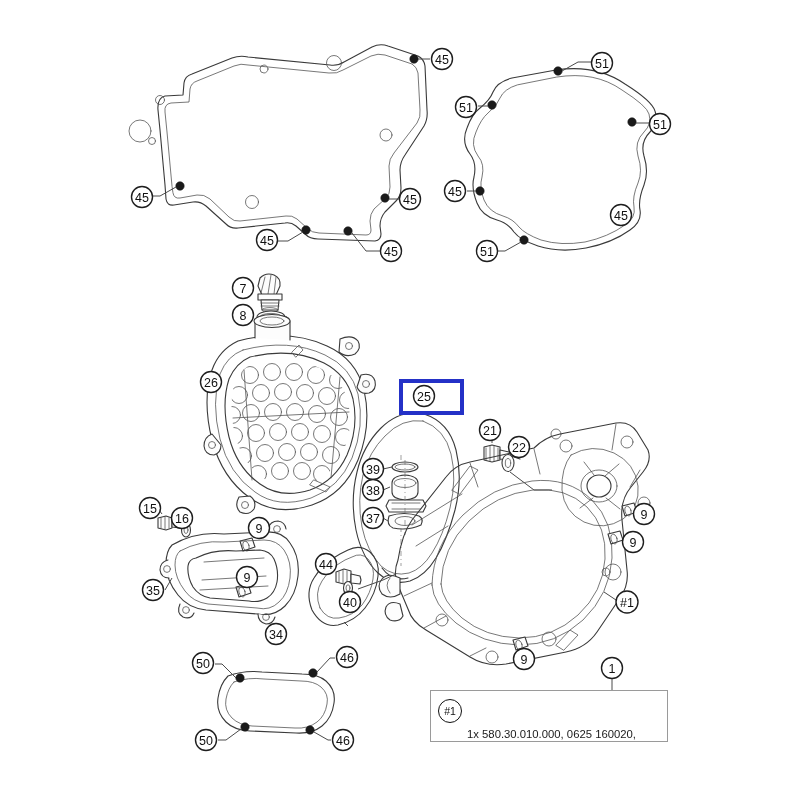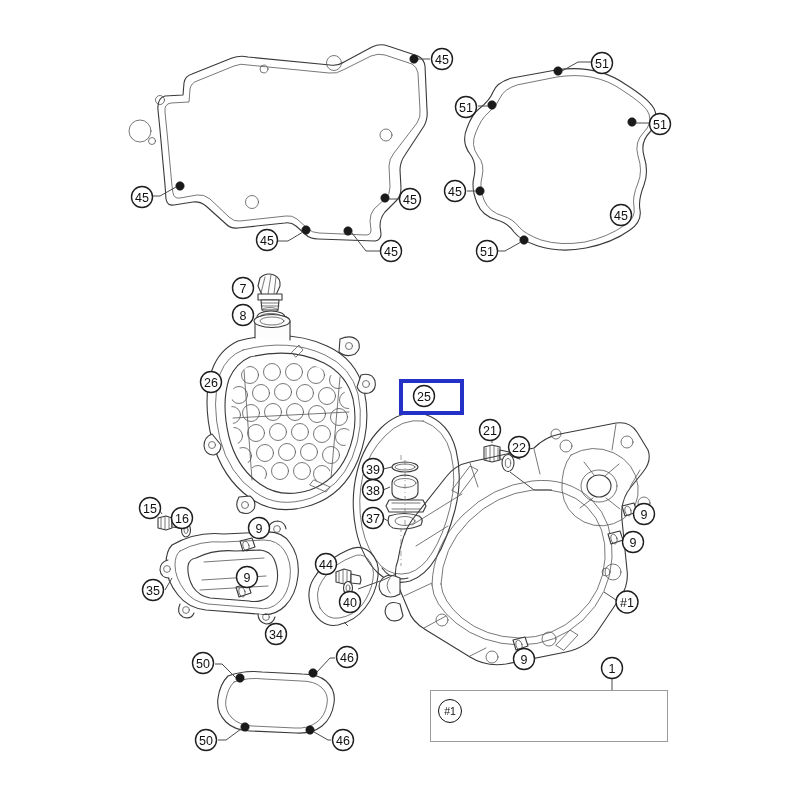--- a/index.html
+++ b/index.html
@@ -588,18 +588,19 @@
         </g>
       </g>
   </svg>
 
   <div class="hl-box" id="hl" style="left: 399px; top: 379px; width: 65px; height: 36px; border-color: rgb(36, 49, 199);"></div>
 
   <div class="note-box" id="note" style="left:430px; top:690px; width:238px; height:52px;">
     <div class="note-inner">
       <div class="note-badge">#1</div>
       <div class="note-lines">
+        <div>1x 580.30.010.000, 0625 160020,</div>
         
       </div>
     </div>
   </div>
 
 </div>
 
 </body></html>

